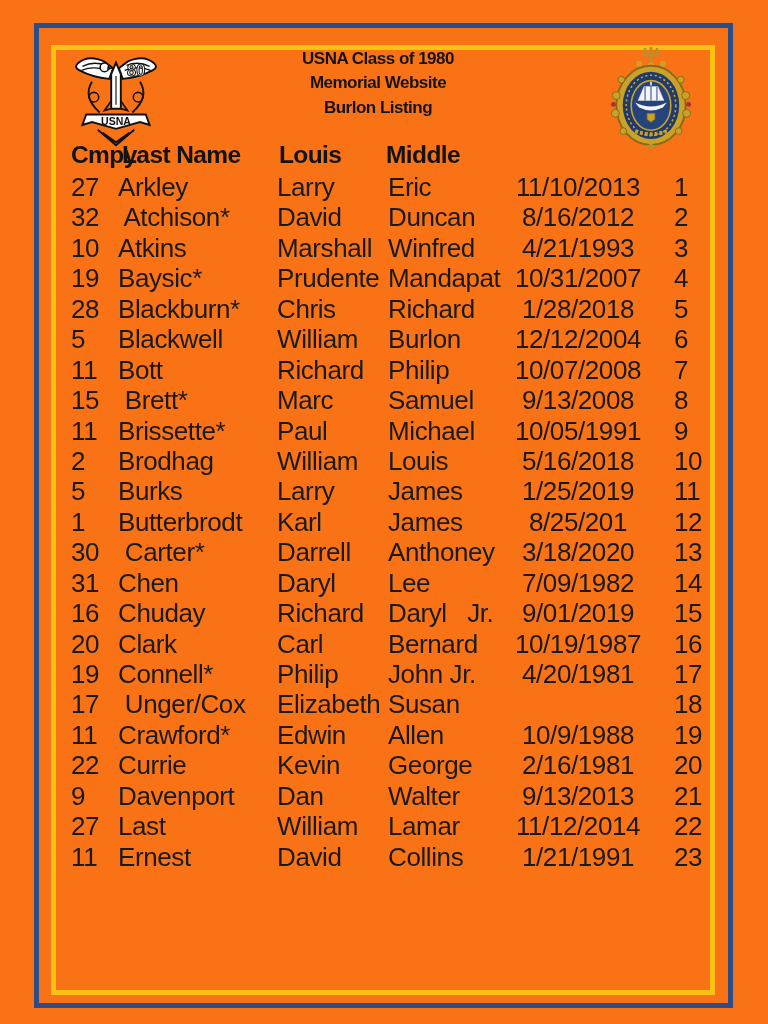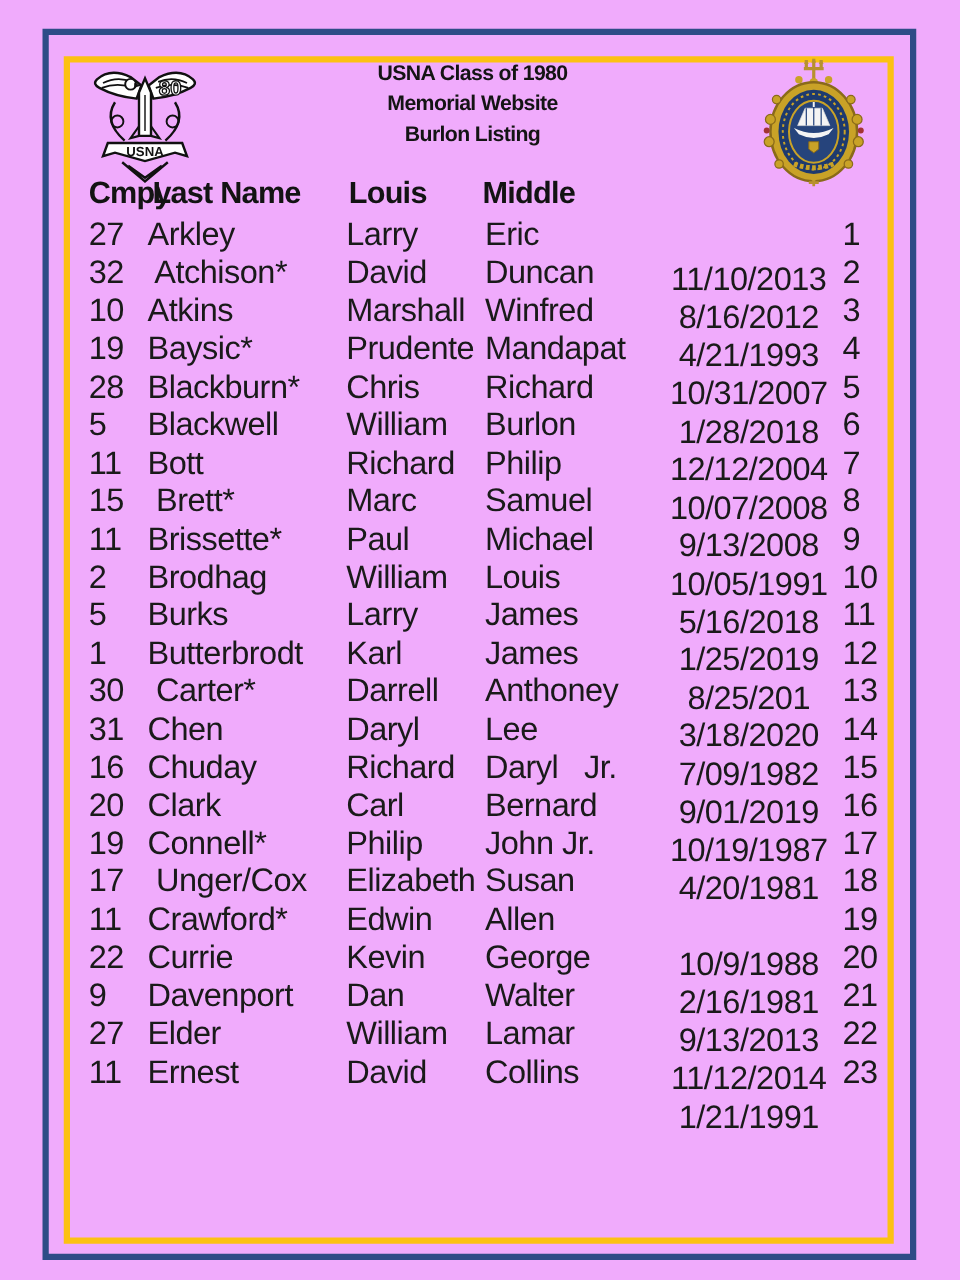--- a/index.html
+++ b/index.html
@@ -1,20 +1,20 @@
 <!DOCTYPE html>
 <html><head>
 <meta charset="utf-8">
 <style>
   html, body { margin: 0; padding: 0; background: #ffffff; }
   .page {
     position: relative;
     width: 768px;
     height: 1024px;
-    background: #f0abfc;
+    background: #f97316;
     overflow: hidden;
     font-family: "Liberation Sans", sans-serif;
     color: #161616;
   }
   .border-box { position: absolute; box-sizing: border-box; background: transparent; }
   .outer-border { left: 34px; top: 23px; width: 699px; height: 985px; border: 5px solid #2E4C87; }
   .inner-border { left: 51px; top: 45px; width: 664px; height: 950px; border: 5px solid #FCC112; }
 
   .crest { position: absolute; }
   .crest-left  { left: 72px;  top: 53px; width: 88px;  height: 96px; }
@@ -55,21 +55,21 @@
     top: 0; height: 30.45px; line-height: 30.45px;
     font-size: 26px;
     letter-spacing: -0.4px;
     white-space: pre;
     color: #1a1a1a;
   }
   .c-cmpy   { left: 71px; }
   .c-last   { left: 118px; }
   .c-first  { left: 277px; }
   .c-middle { left: 388px; }
-  .c-date   { left: 515px; width: 168px; text-align: center; margin-top: 36px; }
+  .c-date   { left: 494px; width: 168px; text-align: center; }
   .c-idx    { left: 674px; }
 </style>
 </head>
 <body>
 
 <div class="page">
 
   <div class="border-box outer-border" style="border-color: rgb(46, 76, 135);"></div>
   <div class="border-box inner-border" style="border-color: rgb(252, 193, 18);"></div>
 
@@ -335,21 +335,21 @@
       <span class="c-cmpy">9</span>
       <span class="c-last">Davenport</span>
       <span class="c-first">Dan</span>
       <span class="c-middle">Walter</span>
       <span class="c-date">9/13/2013</span>
       <span class="c-idx">21</span>
     </div>
 
     <div class="row">
       <span class="c-cmpy">27</span>
-      <span class="c-last">Elder</span>
+      <span class="c-last">Last</span>
       <span class="c-first">William</span>
       <span class="c-middle">Lamar</span>
       <span class="c-date">11/12/2014</span>
       <span class="c-idx">22</span>
     </div>
 
     <div class="row">
       <span class="c-cmpy">11</span>
       <span class="c-last">Ernest</span>
       <span class="c-first">David</span>

